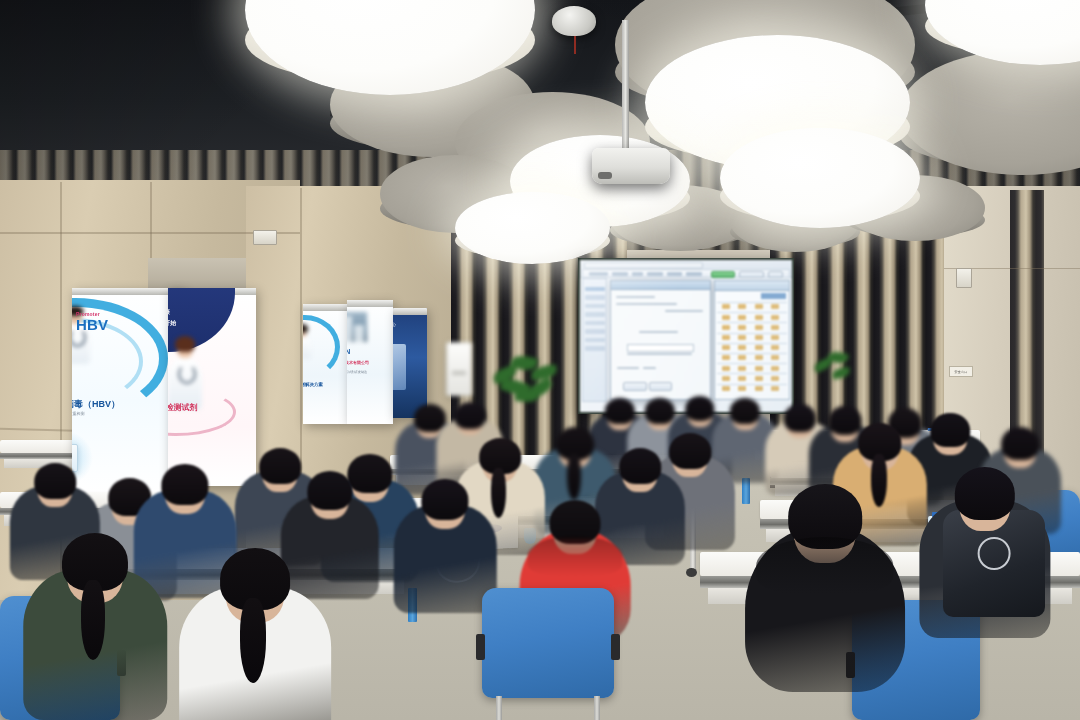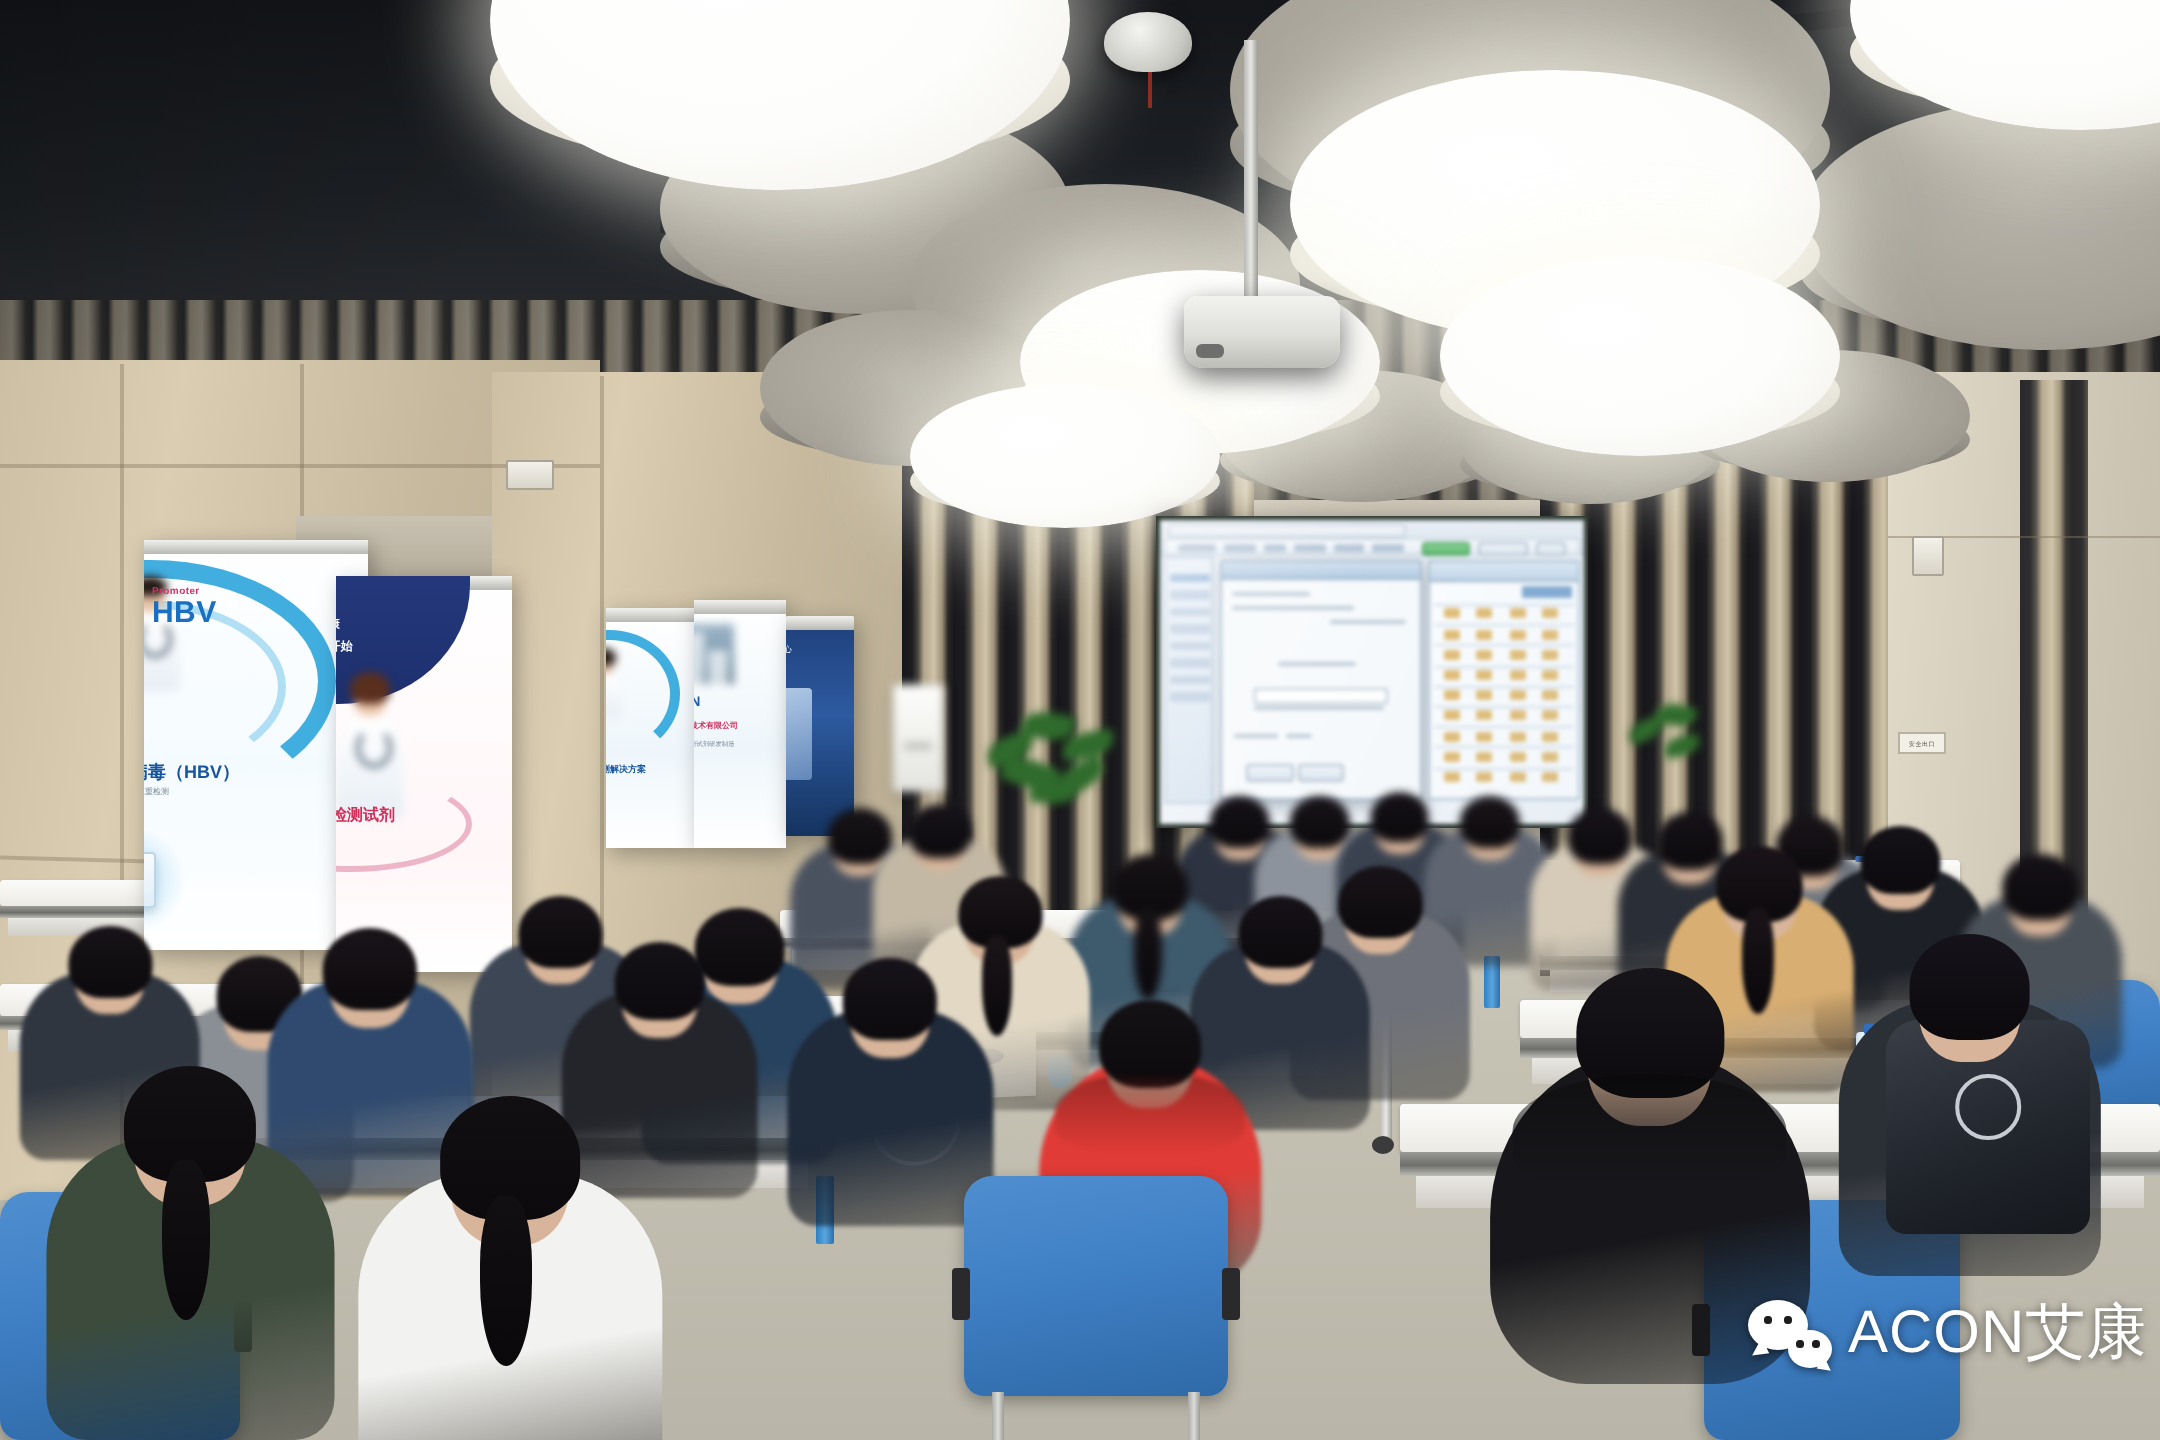--- a/index.html
+++ b/index.html
@@ -454,21 +454,21 @@
             <div class="scr-cell" style="left: 10%; top: 88.8%; width: 11%; height: 4.2%; background: rgb(217, 169, 78);"></div>
             <div class="scr-cell" style="left: 32%; top: 88.8%; width: 11%; height: 4.2%; background: rgb(217, 169, 78);"></div>
             <div class="scr-cell" style="left: 54%; top: 88.8%; width: 11%; height: 4.2%; background: rgb(217, 169, 78);"></div>
             <div class="scr-cell" style="left: 76%; top: 88.8%; width: 11%; height: 4.2%; background: rgb(217, 169, 78);"></div>
           </div>
       </div>
       <div class="scr-glare"></div>
     </div>
   </div>
 
-  <div class="banner b-hbv" style="left:72px;top:270px;width:112px;height:205px;z-index:6">
+  <div class="banner b-hbv" style="left:72px;top:288px;width:112px;height:205px;z-index:6">
     <div class="top-bar"></div>
     <div class="body">
       <div class="arc"></div>
       <div class="arc2"></div>
 
       <div class="doc blur2" style="left:44px;top:12px;width:30px;height:58px">
         <div class="head" style="top:2px;width:15px;height:17px;background:#e6c2a6"></div>
         <div class="hair" style="top:0px;width:17px;height:10px;background:#241a15"></div>
         <div class="coat" style="top:18px;width:30px;height:40px"></div>
         <div class="steth" style="left:9px;top:22px;width:13px;height:15px"></div>
@@ -969,27 +969,14 @@
   <div class="chair" style="left:82px;top:516px;width:74px;height:70px;z-index:7">
     <div class="back"></div>
     <div class="arm" style="left:-5px;top:30px;height:18px"></div>
   </div>
   <div class="chair" style="left:1000px;top:490px;width:80px;height:78px;z-index:8">
     <div class="back"></div>
   </div>
 
   <div class="vignette"></div>
 
-  <div class="watermark" style="left:874px;top:650px;z-index:30">
-    <div class="wechat">
-      <div class="b1"></div>
-        <div class="t1"></div>
-      <div class="d" style="left:8px;top:8px"></div>
-      <div class="d" style="left:18px;top:8px"></div>
-      <div class="b2"></div>
-        <div class="t2"></div>
-      <div class="d" style="left:24px;top:20px"></div>
-      <div class="d" style="left:32px;top:20px"></div>
-    </div>
-    <div class="wm-text">ACON艾康</div>
-  </div>
 
 </div>
 
 </body></html>

